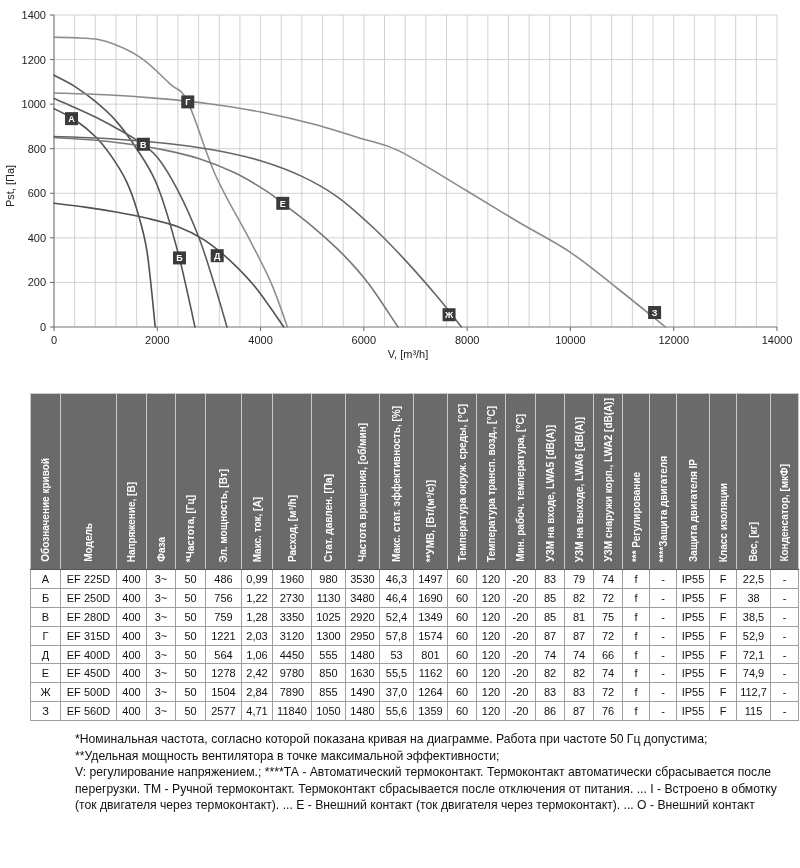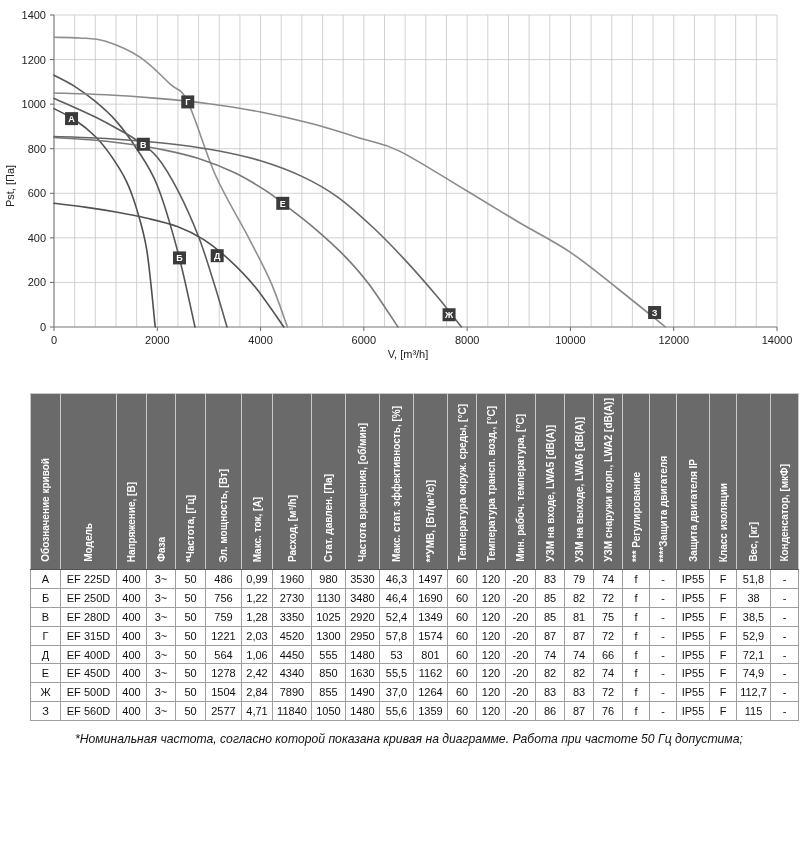--- a/index.html
+++ b/index.html
@@ -14,21 +14,21 @@
   table.spec{border-collapse:collapse;table-layout:fixed;width:740px;margin:21px 0 0 30px;
     border:1px solid #6f6f6f;}
   table.spec th{background:#6a6a6a;height:176px;vertical-align:bottom;padding:0 0 7px 0;
     border:1px solid #c9c9c9;border-bottom:1px solid #555;box-sizing:border-box;}
   table.spec th .vt{writing-mode:vertical-rl;transform:rotate(180deg);white-space:nowrap;
     margin:0 auto;color:#fff;font-size:10px;font-weight:bold;line-height:11px;max-height:165px;}
   table.spec td{height:17.9px;padding:0 1px;font-size:11px;text-align:center;vertical-align:middle;
     border:1px solid #9e9e9e;color:#111;overflow:hidden;white-space:nowrap;}
   
   .footnotes{margin:10px 10px 0 75px;font-size:12.2px;line-height:16.5px;color:#111;}
-  .footnotes div{white-space:nowrap;font-style:italic;}
+  .footnotes div{white-space:nowrap;}
 </style>
 </head>
 <body>
 
 <div class="page">
 
   <div class="chart-area">
     <svg id="chart" width="800" height="372" viewBox="0 0 800 372">
       <g id="grid">
           <line x1="54" y1="15" x2="54" y2="327" stroke="#c6c6c6" stroke-width="0.8"></line>
@@ -267,21 +267,21 @@
           <td>60</td>
           <td>120</td>
           <td>-20</td>
           <td>83</td>
           <td>79</td>
           <td>74</td>
           <td>f</td>
           <td>-</td>
           <td>IP55</td>
           <td>F</td>
-          <td>51,8</td>
+          <td>22,5</td>
           <td>-</td>
         </tr>
         <tr>
           <td>Б</td>
           <td>EF 250D</td>
           <td>400</td>
           <td>3~</td>
           <td>50</td>
           <td>756</td>
           <td>1,22</td>
@@ -330,21 +330,21 @@
           <td>-</td>
         </tr>
         <tr>
           <td>Г</td>
           <td>EF 315D</td>
           <td>400</td>
           <td>3~</td>
           <td>50</td>
           <td>1221</td>
           <td>2,03</td>
-          <td>4520</td>
+          <td>3120</td>
           <td>1300</td>
           <td>2950</td>
           <td>57,8</td>
           <td>1574</td>
           <td>60</td>
           <td>120</td>
           <td>-20</td>
           <td>87</td>
           <td>87</td>
           <td>72</td>
@@ -382,21 +382,21 @@
           <td>-</td>
         </tr>
         <tr>
           <td>Е</td>
           <td>EF 450D</td>
           <td>400</td>
           <td>3~</td>
           <td>50</td>
           <td>1278</td>
           <td>2,42</td>
-          <td>4340</td>
+          <td>9780</td>
           <td>850</td>
           <td>1630</td>
           <td>55,5</td>
           <td>1162</td>
           <td>60</td>
           <td>120</td>
           <td>-20</td>
           <td>82</td>
           <td>82</td>
           <td>74</td>
@@ -457,15 +457,19 @@
           <td>IP55</td>
           <td>F</td>
           <td>115</td>
           <td>-</td>
         </tr>
       </tbody>
   </table>
 
   <div class="footnotes">
       <div>*Номинальная частота, согласно которой показана кривая на диаграмме. Работа при частоте 50 Гц допустима;</div>
+      <div>**Удельная мощность вентилятора в точке максимальной эффективности;</div>
+      <div>V: регулирование напряжением.; ****ТА - Автоматический термоконтакт. Термоконтакт автоматически сбрасывается после</div>
+      <div>перегрузки. ТМ - Ручной термоконтакт. Термоконтакт сбрасывается после отключения от питания. ... I - Встроено в обмотку</div>
+      <div>(ток двигателя через термоконтакт). ... Е - Внешний контакт (ток двигателя через термоконтакт). ... О - Внешний контакт</div>
     </div>
 
 </div>
 
 </body></html>

